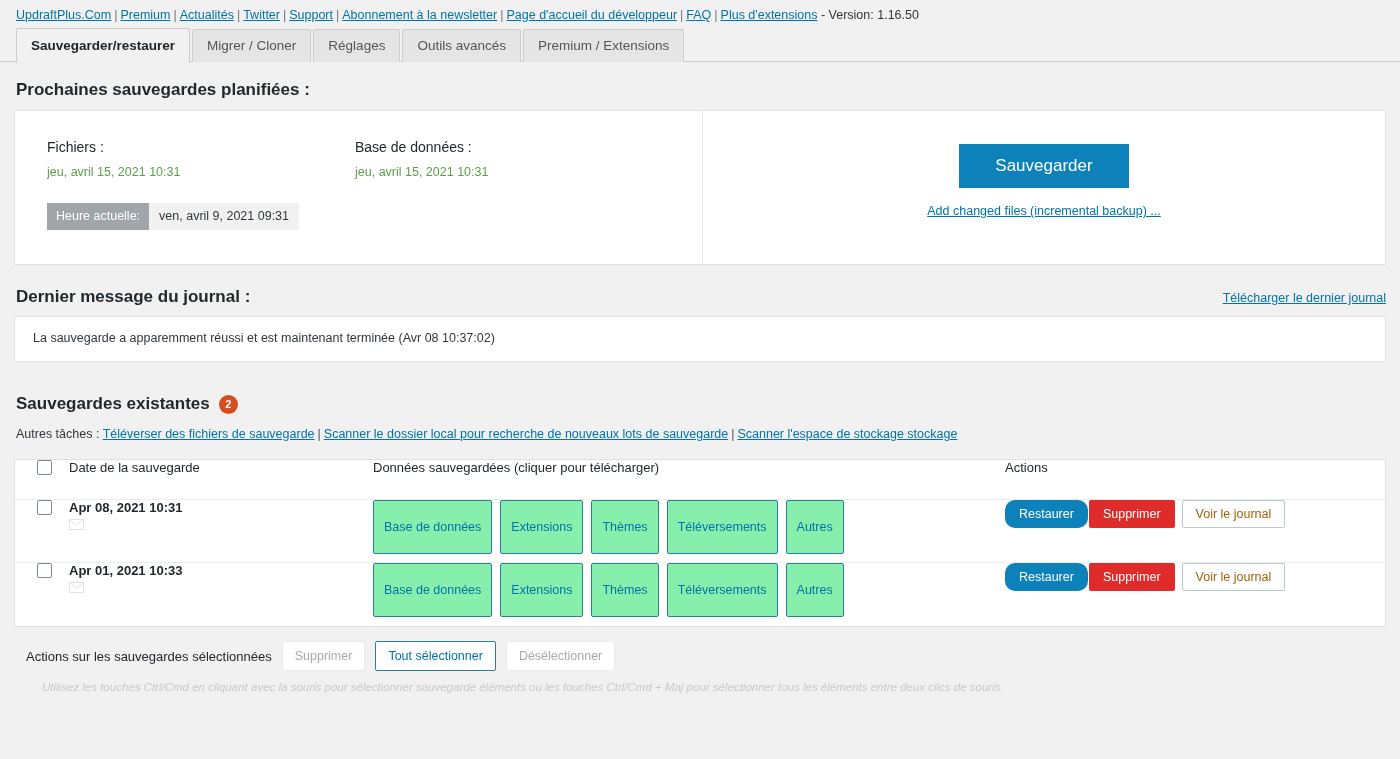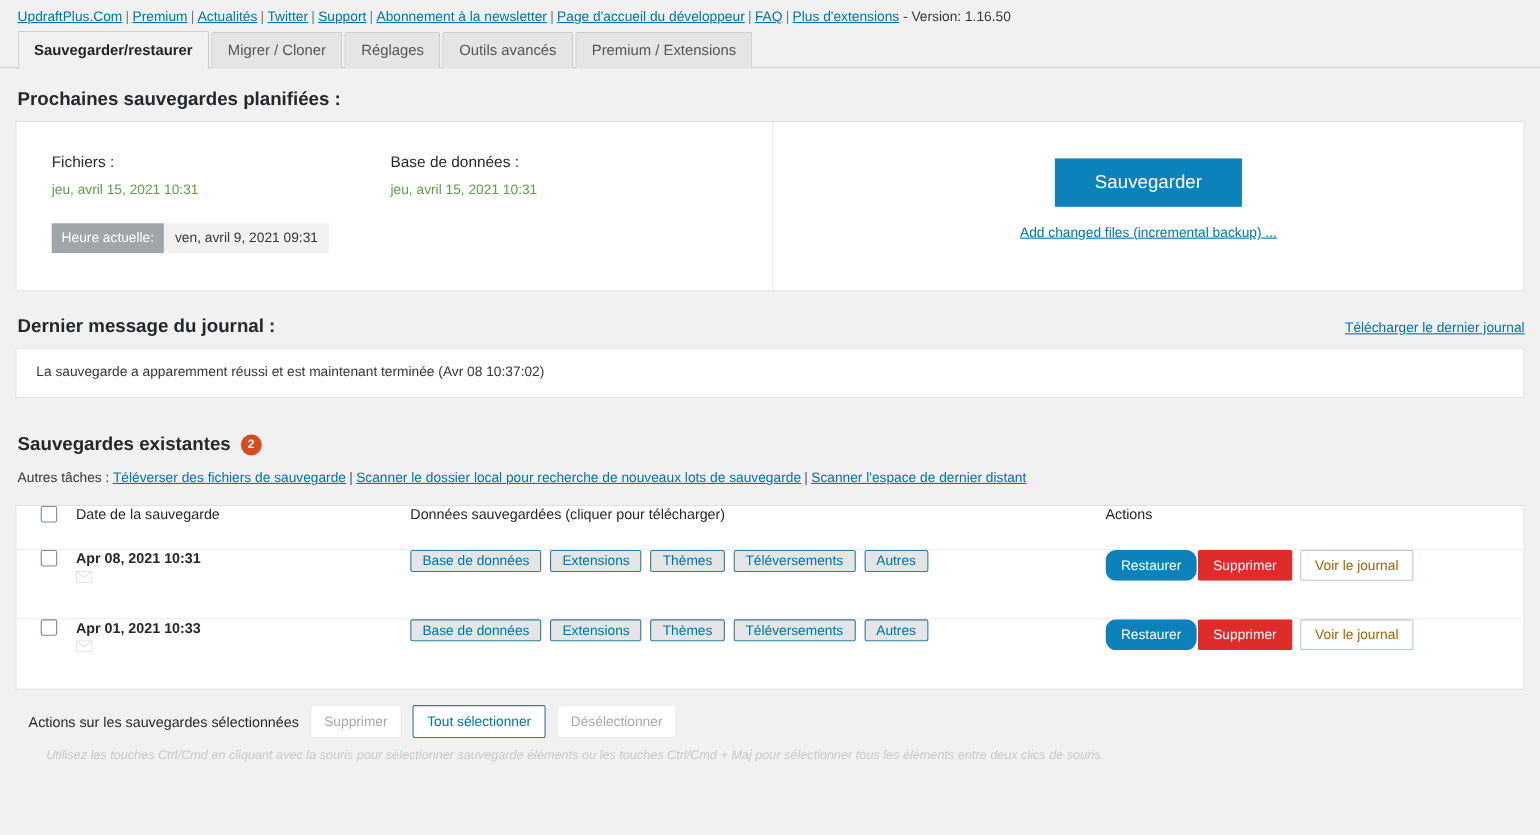--- a/index.html
+++ b/index.html
@@ -195,24 +195,24 @@
     display: block;
     cursor: pointer;
   }
   .date-main { font-size: 13px; font-weight: bold; color: #23282d; }
   .mail-icon { margin-top: 4px; opacity: .18; display: block; }
 
   .pill {
     display: inline-block;
     border: 1px solid #2a7f9e;
     color: #0073aa;
-    background: #e5e5e5;
+    background: #86efac;
     font-size: 12.5px;
     font-family: inherit;
-    padding: 2px 10px;
+    padding: 19px 10px;
     margin-right: 8px;
     border-radius: 2px;
     cursor: pointer;
   }
   .abtn {
     display: inline-block;
     font-size: 12.5px;
     font-family: inherit;
     padding: 6px 13px;
     border-radius: 2px;
@@ -290,21 +290,21 @@
   <span>La sauvegarde a apparemment réussi et est maintenant terminée (Avr 08 10:37:02)</span>
 </div>
 
 <div class="exist-head">
   <span>Sauvegardes existantes</span>
   <span class="badge">2</span>
 </div>
 
 <div class="tasks">
   <span>Autres tâches :</span>
-  <span id="tasks-links"><a href="#">Téléverser des fichiers de sauvegarde</a><span class="sep">|</span><a href="#">Scanner le dossier local pour recherche de nouveaux lots de sauvegarde</a><span class="sep">|</span><a href="#">Scanner l'espace de dernier distant</a></span>
+  <span id="tasks-links"><a href="#">Téléverser des fichiers de sauvegarde</a><span class="sep">|</span><a href="#">Scanner le dossier local pour recherche de nouveaux lots de sauvegarde</a><span class="sep">|</span><a href="#">Scanner l'espace de stockage stockage</a></span>
 </div>
 
 <div class="tbl">
   <div class="trow head">
     <div class="c-chk">
       <span class="chk"></span>
     </div>
     <div class="c-date">Date de la sauvegarde</div>
     <div class="c-data">Données sauvegardées (cliquer pour télécharger)</div>
     <div class="c-act">Actions</div>

